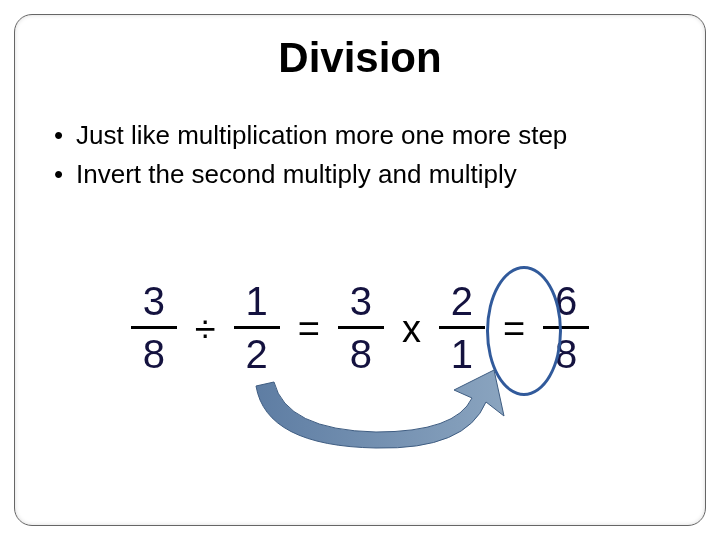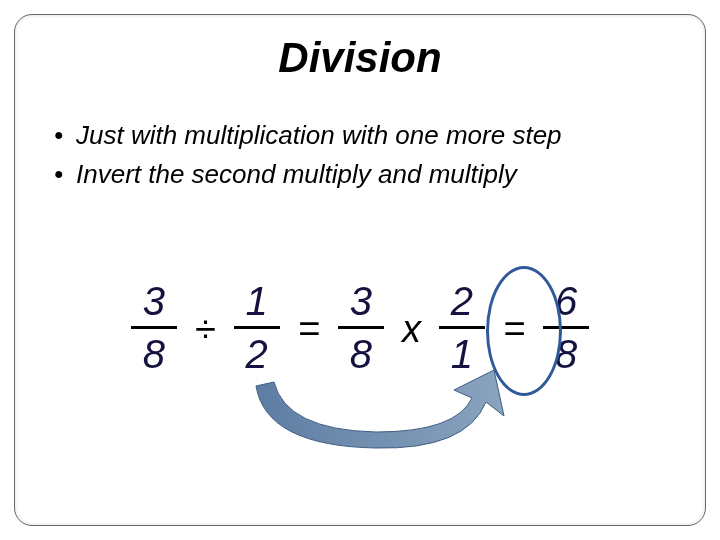--- a/index.html
+++ b/index.html
@@ -1,16 +1,16 @@
 <!DOCTYPE html>
 <html><head>
 <meta charset="utf-8">
 <style>
   html,body{margin:0;padding:0;width:720px;height:540px;overflow:hidden;font-family:Arial,Helvetica,sans-serif;background:#fff;}
-  .slide{position:relative;width:720px;height:540px;box-sizing:border-box;font-style:italic;}
+  .slide{position:relative;width:720px;height:540px;box-sizing:border-box;}
   .frame{position:absolute;left:14px;top:14px;right:14px;bottom:14px;border:1px solid #666;border-radius:18px;box-shadow:inset 0 0 4px rgba(0,0,0,0.15);}
   .title{position:absolute;top:34px;left:0;right:0;text-align:center;font-weight:bold;font-size:42px;color:#000;}
   .bullets{position:absolute;top:120px;left:54px;right:40px;font-size:26px;color:#000;}
   .bullets .b{margin-bottom:8px;}
   .bullets .dot{display:inline-block;width:22px;}
   .eq-row{position:absolute;top:280px;left:0;right:0;display:flex;align-items:center;justify-content:center;gap:18px;font-size:40px;color:#000;}
   .frac{display:inline-flex;flex-direction:column;align-items:center;line-height:1.05;}
   .frac .num,.frac .den{padding:0 4px;}
   .frac .bar{width:46px;height:0;border-top:3px solid #000;margin:4px 0;}
   .darknum{color:#14123f;}
@@ -22,21 +22,21 @@
 </head>
 <body>
 
 <div class="slide">
   <div class="frame"></div>
 
   <div class="title">Division</div>
 
   <div class="bullets">
     <div class="b">
-      <span class="dot">•</span><span>Just with multiplication with one more step</span>
+      <span class="dot">•</span><span>Just like multiplication more one more step</span>
     </div>
     <div class="b">
       <span class="dot">•</span><span>Invert the second multiply and multiply</span>
     </div>
   </div>
 
   <div class="eq-row">
     <span class="frac">
       <span class="num darknum">3</span>
       <span class="bar"></span>

